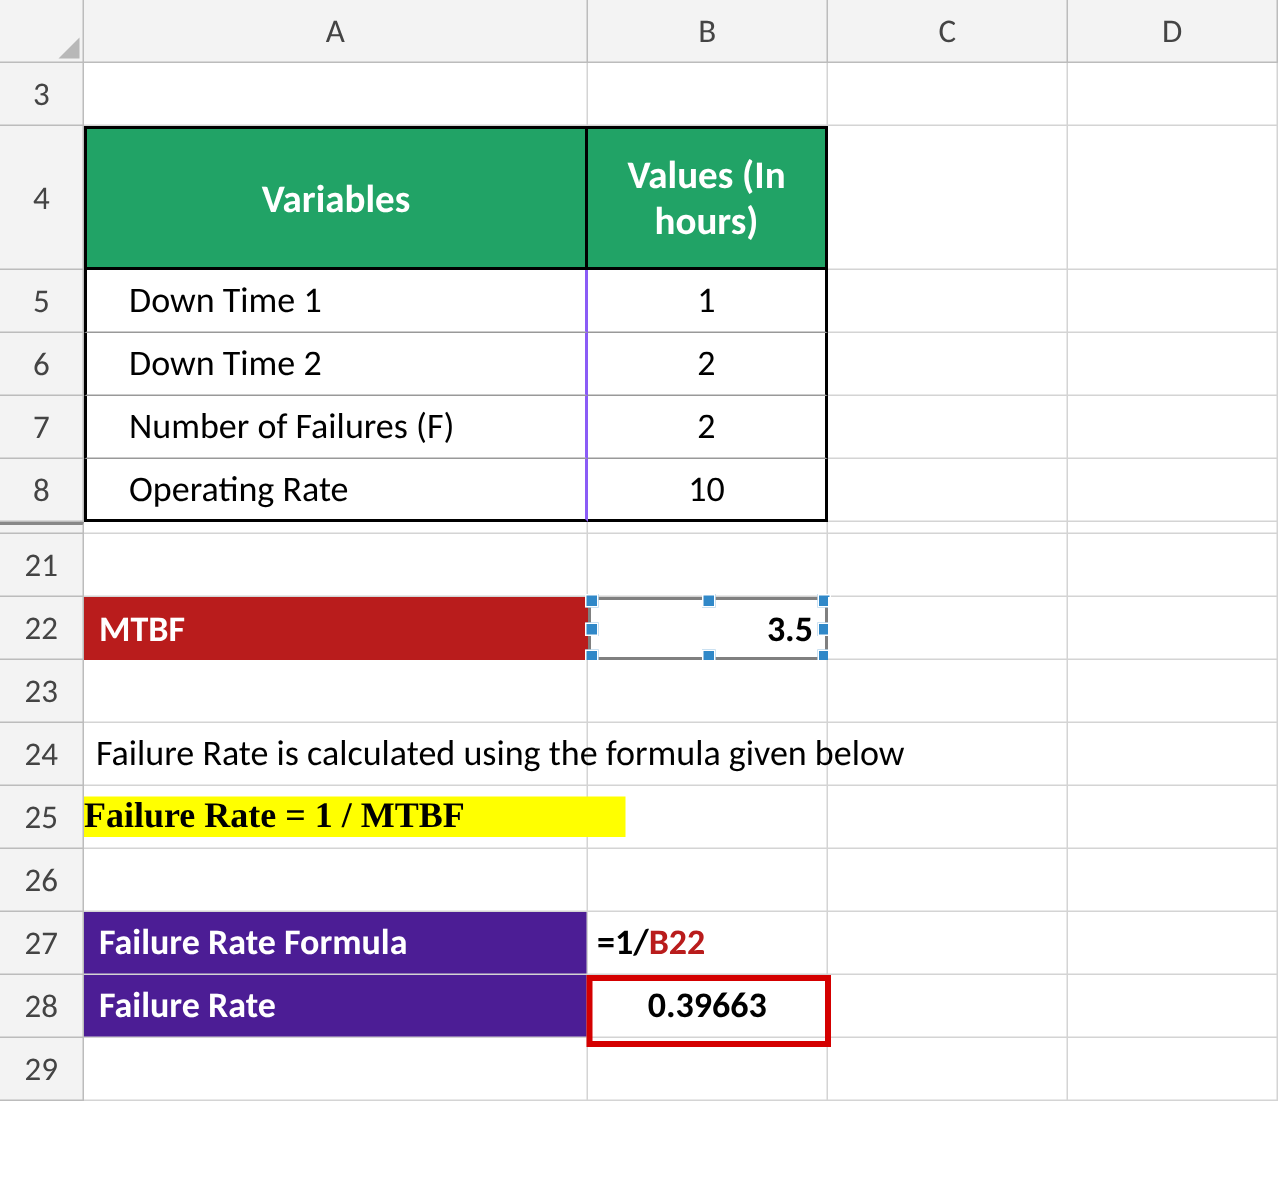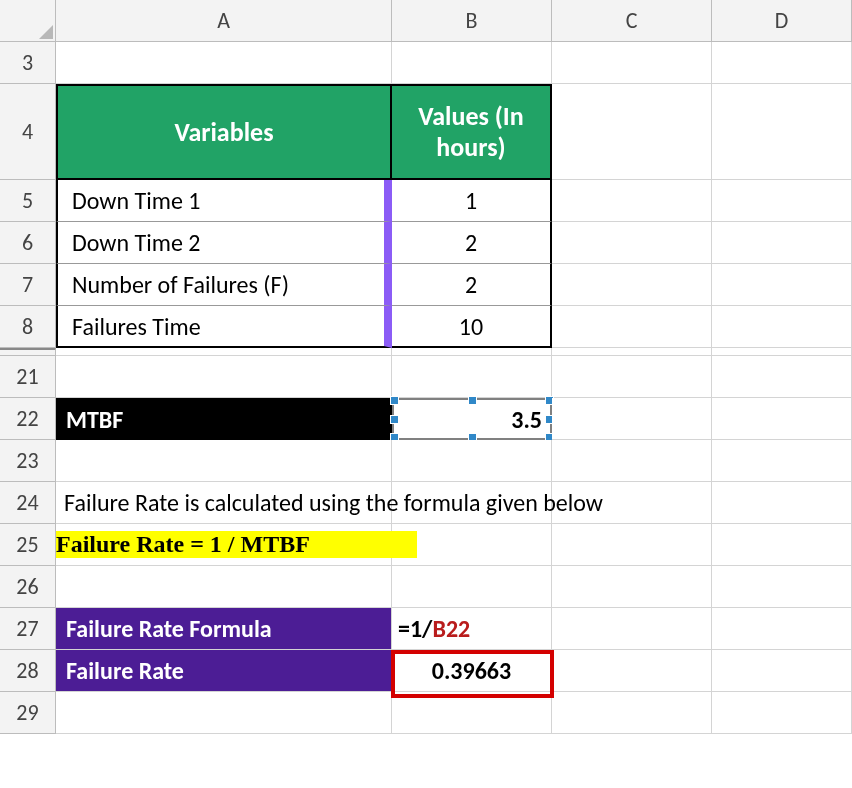--- a/index.html
+++ b/index.html
@@ -55,32 +55,32 @@
     justify-content: center;
     text-align: center;
     font-size: 26px;
     border-right: 2px solid #000;
     border-bottom: 2px solid #000;
     border-top: 2px solid #000;
   }
   .ghead.first { border-left: 2px solid #000; }
   .trow-a {
     border-left: 2px solid #000;
-    border-right: 8px solid #8b5cf6;
+    border-right: 2px solid #8b5cf6;
     border-bottom: 1px solid #999;
-    padding-left: 14px;
+    padding-left: 28px;
   }
   .trow-b {
     border-right: 2px solid #000;
     border-bottom: 1px solid #999;
     justify-content: center;
   }
   .trow-a.last, .trow-b.last { border-bottom: 2px solid #000; }
   .greybox {
-    background: #000000;
+    background: #b91c1c;
     color: #fff;
     font-weight: bold;
     padding-left: 10px;
     border: none;
   }
   .mtbfval {
     justify-content: flex-end;
     font-weight: bold;
     border: 2px solid #808080;
   }
@@ -179,21 +179,21 @@
   <div class="cell"></div>
   <div class="cell"></div>
 
   <div class="cell rhdr">7</div>
   <div class="cell trow-a">Number of Failures (F)</div>
   <div class="cell trow-b">2</div>
   <div class="cell"></div>
   <div class="cell"></div>
 
   <div class="cell rhdr">8</div>
-  <div class="cell trow-a last">Failures Time</div>
+  <div class="cell trow-a last">Operating Rate</div>
   <div class="cell trow-b last">10</div>
   <div class="cell"></div>
   <div class="cell"></div>
 
   <div class="cell rhdr" style="min-height:8px;padding:0;border-top:2px solid #888;"></div>
   <div class="cell" style="min-height:8px;padding:0;"></div>
   <div class="cell" style="min-height:8px;padding:0;"></div>
   <div class="cell" style="min-height:8px;padding:0;"></div>
   <div class="cell" style="min-height:8px;padding:0;"></div>
 

